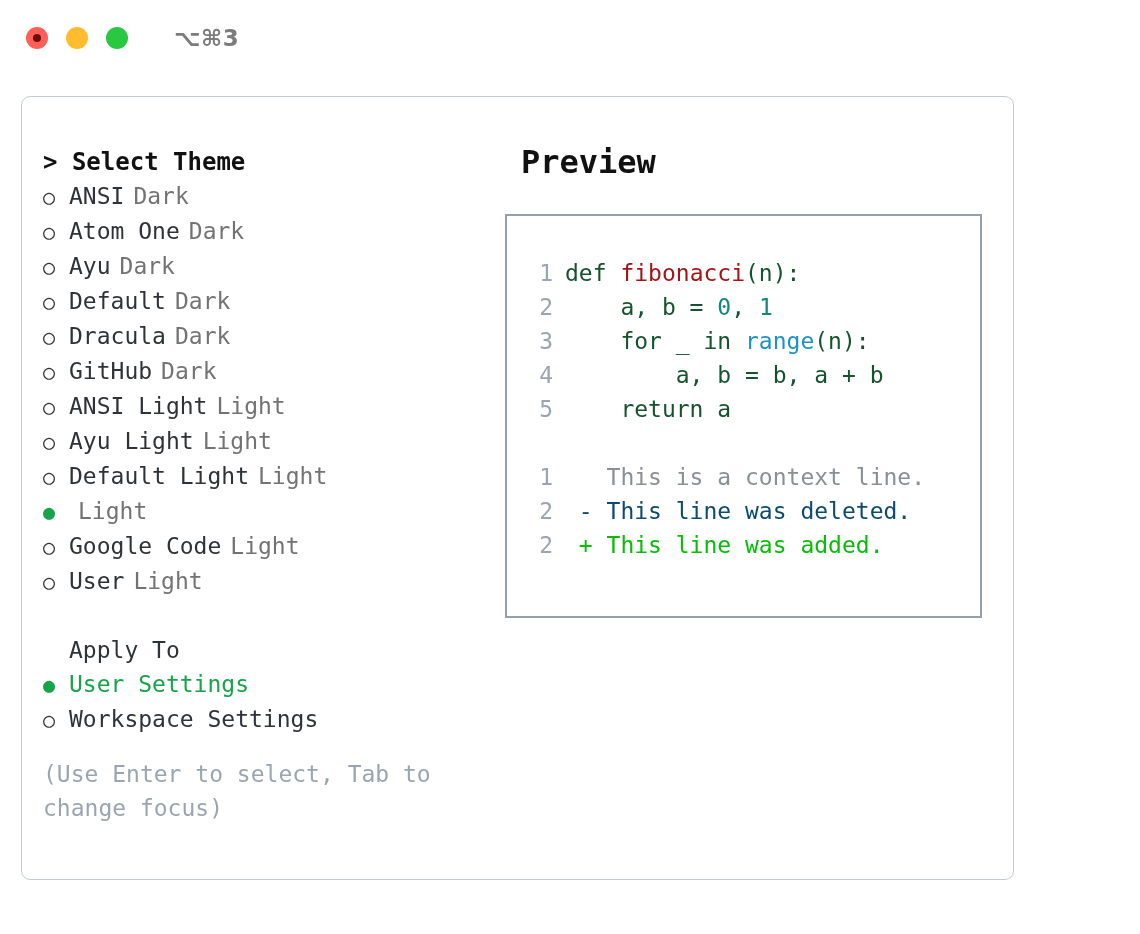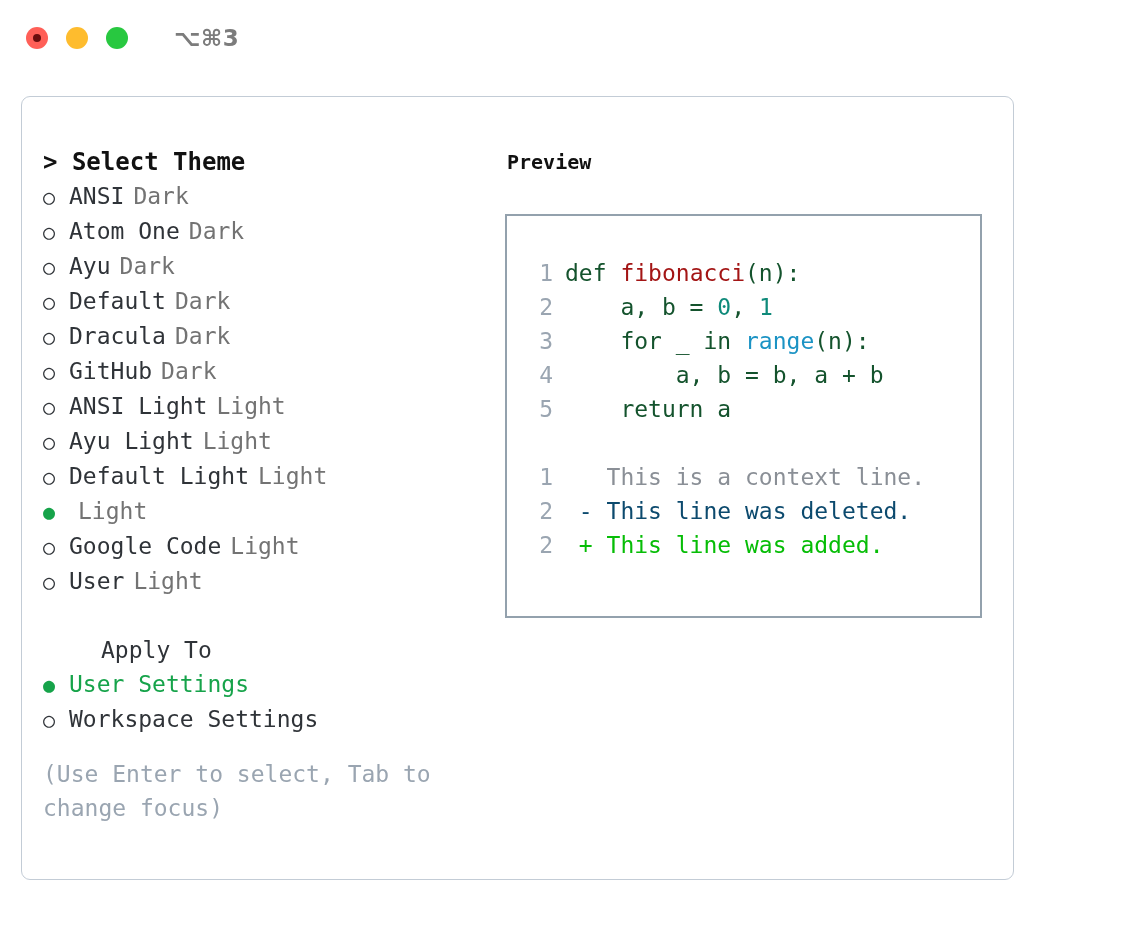--- a/index.html
+++ b/index.html
@@ -133,40 +133,39 @@
 
   .spacer-row { height: 34px; }
 
   .apply-head {
     display: flex;
     align-items: center;
     font-size: 23px;
     line-height: 34px;
     color: #2f3338;
     white-space: pre;
-    gap: 32px;
   }
   .apply-head .bullet { color: transparent; }
 
   .hint {
     margin-top: 20px;
     font-size: 23px;
     line-height: 34px;
     color: #9aa5b1;
     width: 410px;
     white-space: normal;
   }
 
   
   .preview-title {
-    font-size: 20px;
+    font-size: 32px;
     font-weight: 700;
     color: #111111;
     line-height: 34px;
-    margin-left: 2px;
+    margin-left: 16px;
     white-space: pre;
   }
   .preview-box {
     margin-top: 35px;
     width: 477px;
     height: 404px;
     border: 2px solid #93a1ad;
     box-sizing: border-box;
     background: #ffffff;
     padding: 40px 0 0 16px;

